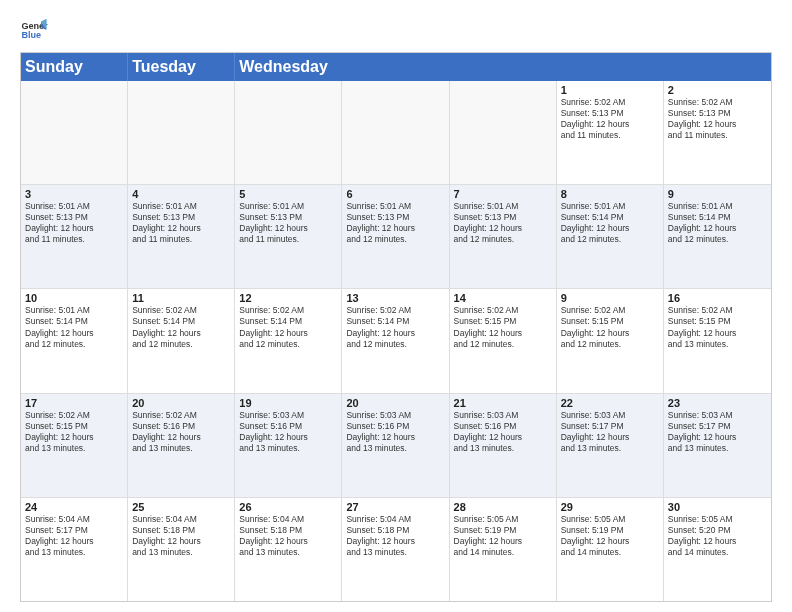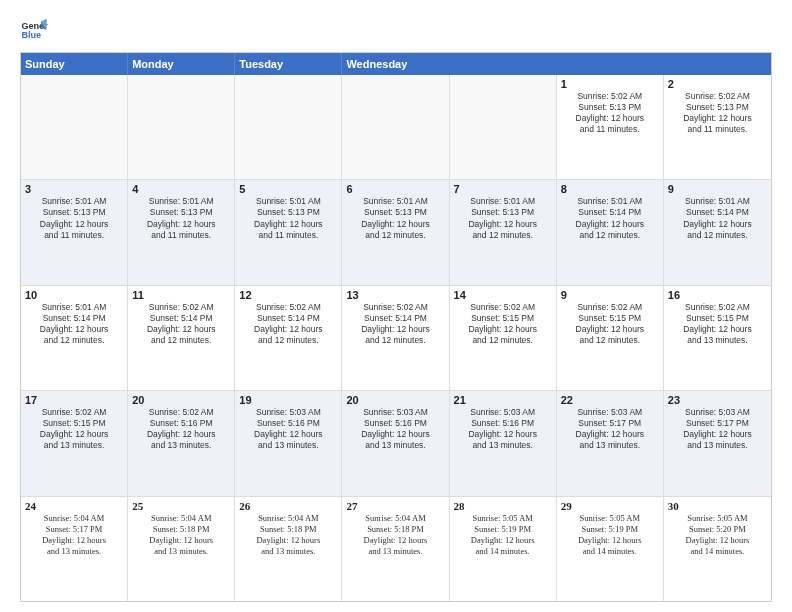--- a/index.html
+++ b/index.html
@@ -51,39 +51,39 @@
       flex-direction: column;
       border: 1px solid #ccc;
     }
     .cal-header {
       display: grid;
       grid-template-columns: repeat(7, 1fr);
       background: #3a6fc4;
     }
     .cal-header-cell {
       color: #fff;
-      font-size: 11px;
+      font-size: 16px;
       font-weight: bold;
       padding: 5px 4px;
       text-align: left;
       border-right: 1px solid #5585d0;
     }
     .cal-header-cell:last-child { border-right: none; }
     .cal-body {
       flex: 1;
       display: flex;
       flex-direction: column;
     }
     .cal-row {
       display: grid;
       grid-template-columns: repeat(7, 1fr);
       flex: 1;
       border-bottom: 1px solid #ddd;
     }
-    .cal-row:last-child { border-bottom: none; font-family: Liberation Serif, serif; }
+    .cal-row:last-child { border-bottom: none; }
     .cal-cell {
       padding: 3px 4px;
       border-right: 1px solid #ddd;
       font-size: 9px;
       color: #333;
       vertical-align: top;
       min-height: 0;
       background: #fff;
     }
     .cal-cell:last-child { border-right: none; }
@@ -93,21 +93,20 @@
       font-size: 11px;
       font-weight: bold;
       color: #222;
       display: block;
       margin-bottom: 1px;
     }
     .cell-text {
       font-size: 8.5px;
       color: #333;
       line-height: 1.3;
-      text-align: center;
     }
   </style>
 </head>
 <body>
 
 <div class="page">
   <div class="header">
     <div class="logo">
       <svg class="logo-icon" viewBox="0 0 40 40">
         <text x="2" y="18" font-size="13" font-weight="bold" fill="#333">General</text>
@@ -118,21 +117,20 @@
     </div>
     <div class="title-block">
       <div class="month-title"></div>
       <div class="location"></div>
     </div>
   </div>
 
   <div class="calendar">
     <div class="cal-header">
     <div class="cal-header-cell">Sunday</div>
-        <div class="cal-header-cell">Monday</div>
         <div class="cal-header-cell">Tuesday</div>
         <div class="cal-header-cell">Wednesday</div>
       </div>
     <div class="cal-body">
     <div class="cal-row">
           <div class="cal-cell empty"></div>
           <div class="cal-cell empty"></div>
           <div class="cal-cell empty"></div>
           <div class="cal-cell empty"></div>
           <div class="cal-cell empty"></div>

